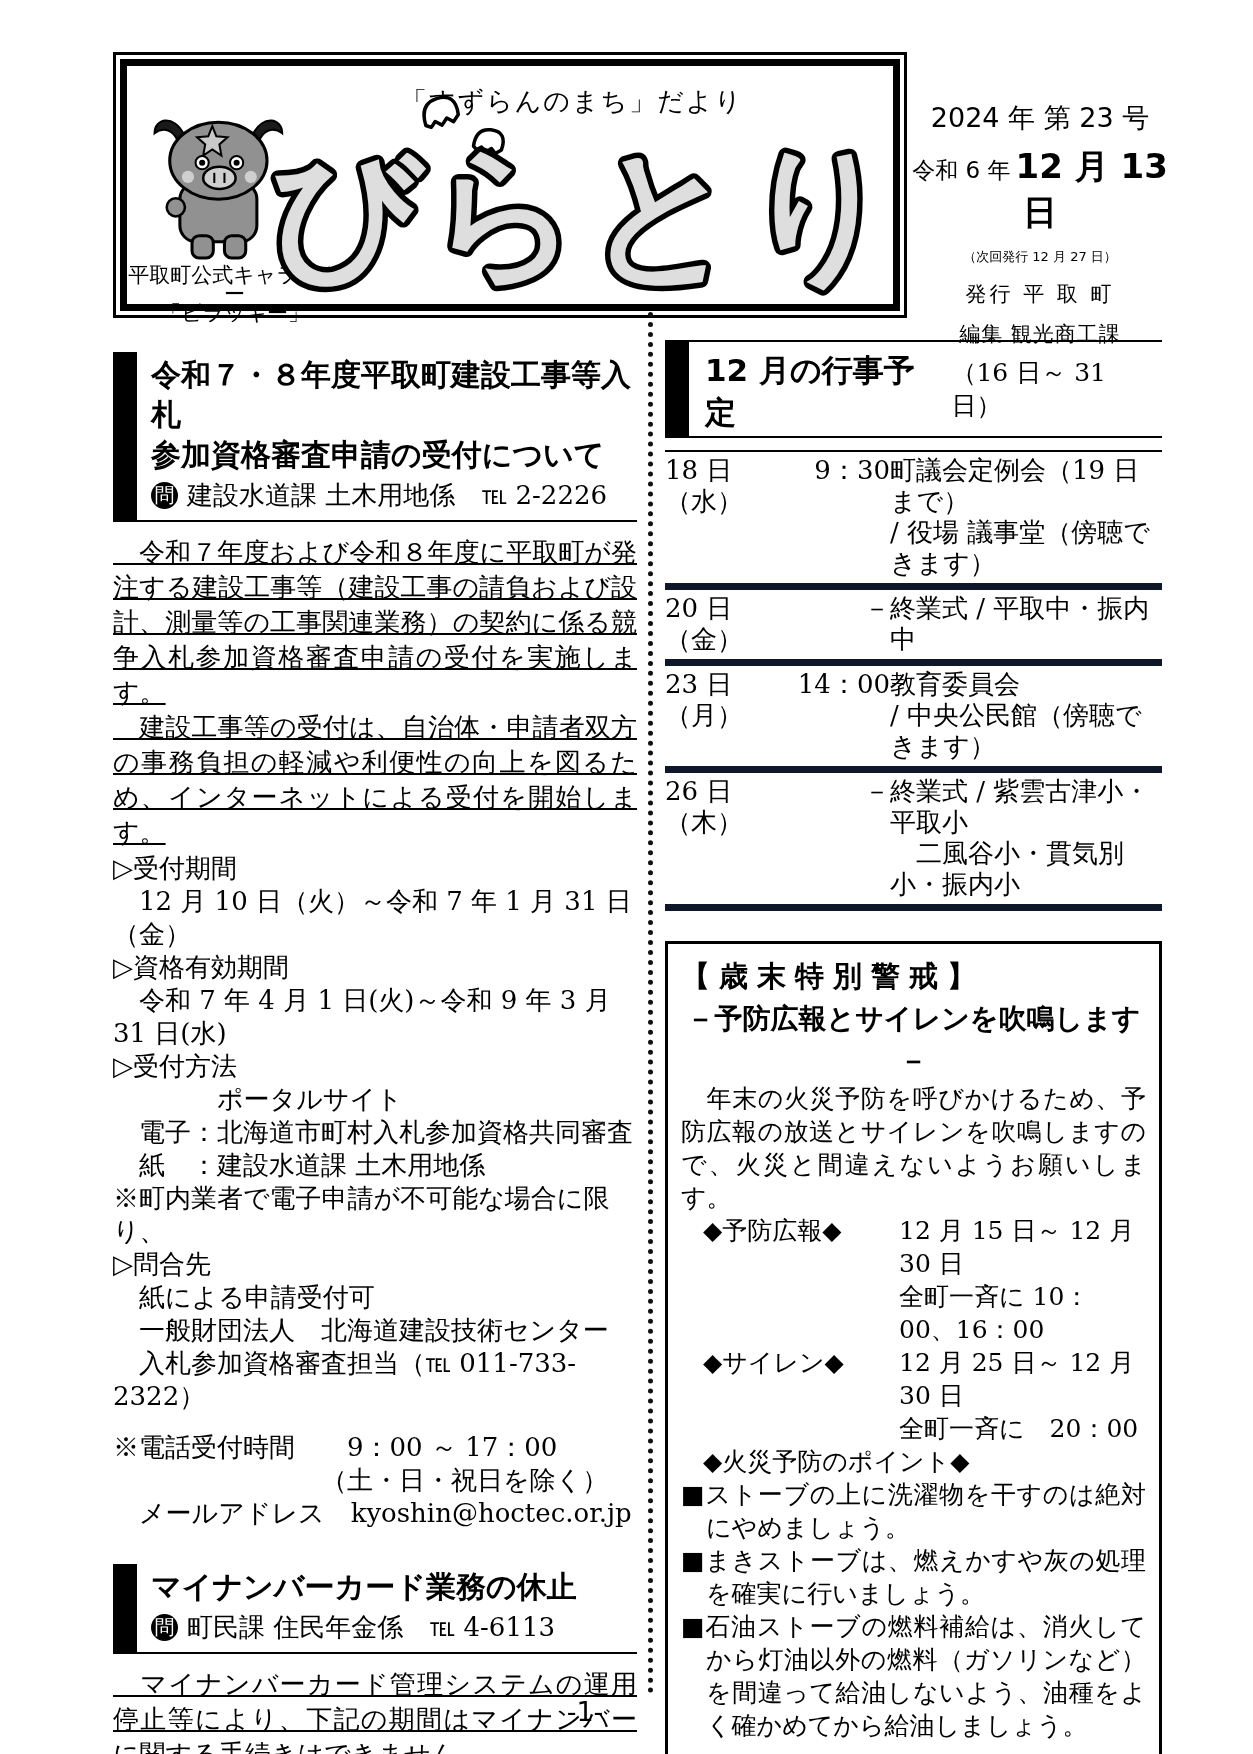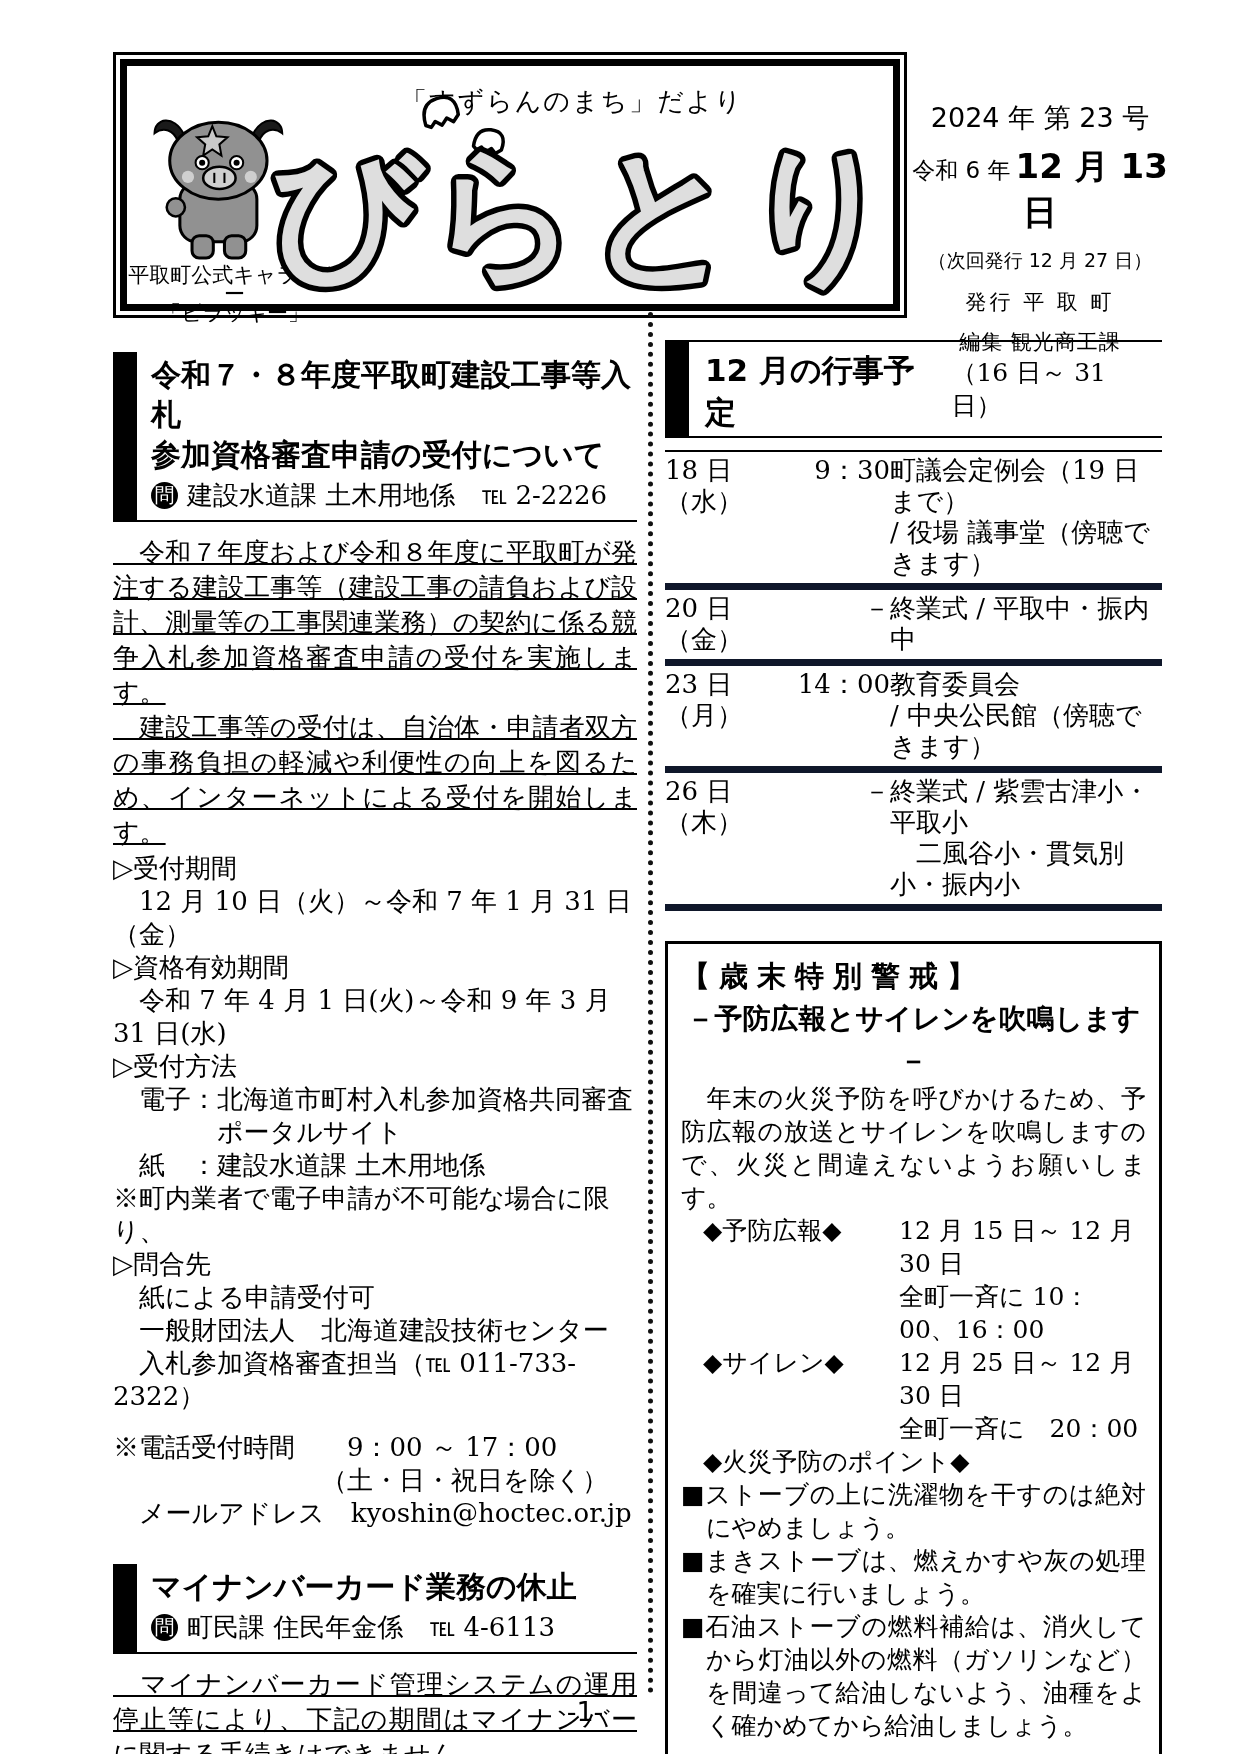--- a/index.html
+++ b/index.html
@@ -17,21 +17,21 @@
   .mascot-caption{position:absolute;left:0;top:200px;width:215px;text-align:center;
             font-size:21px;line-height:19px;font-family:"DejaVu Sans","Liberation Sans",sans-serif;}
   .title-svg{position:absolute;left:140px;top:30px;width:630px;height:212px;}
 
   
   .issue-info{position:absolute;left:912px;top:100px;width:256px;text-align:center;
             font-family:"DejaVu Sans","Liberation Sans",sans-serif;}
   .issue-no{font-size:27px;margin-bottom:8px;}
   .issue-era{font-size:23px;}
   .issue-date{font-size:34px;font-weight:bold;}
-  .issue-next{font-size:19px;margin-top:12px;}
+  .issue-next{font-size:13px;margin-top:12px;}
   .issue-pub{font-size:21px;margin-top:14px;letter-spacing:3px;}
   .issue-ed{font-size:21px;margin-top:12px;letter-spacing:1px;}
 
   
   .divider{position:absolute;left:648px;top:312px;height:1382px;width:0;border-left:5px dotted #111;}
 
   
   .left-col{position:absolute;left:113px;top:352px;width:524px;}
   .art-header{border-left:24px solid #000;border-bottom:2px solid #000;padding:3px 0 7px 14px;}
   .art-title{font-family:"DejaVu Sans","Liberation Sans",sans-serif;font-weight:bold;
@@ -159,22 +159,22 @@
       <div class="body">
         <p class="pre">　令和７年度および令和８年度に平取町が発注する建設工事等（建設工事の請負および設計、測量等の工事関連業務）の契約に係る競争入札参加資格審査申請の受付を実施します。</p>
         <p class="pre">　建設工事等の受付は、自治体・申請者双方の事務負担の軽減や利便性の向上を図るため、インターネットによる受付を開始します。</p>
       </div>
       <div class="linelist a1-lines">
         <div>▷受付期間</div>
         <div>　12 月 10 日（火）～令和 7 年 1 月 31 日（金）</div>
         <div>▷資格有効期間</div>
         <div>　令和 7 年 4 月 1 日(火)～令和 9 年 3 月 31 日(水)</div>
         <div>▷受付方法</div>
+        <div>　　　　ポータルサイト</div>
         <div>　電子：北海道市町村入札参加資格共同審査</div>
-        <div>　　　　ポータルサイト</div>
         <div>　紙　：建設水道課 土木用地係</div>
         <div>※町内業者で電子申請が不可能な場合に限り、</div>
         <div>▷問合先</div>
         <div>　紙による申請受付可</div>
         <div>　一般財団法人　北海道建設技術センター</div>
         <div>　入札参加資格審査担当（℡ 011-733-2322）</div>
         <div>※電話受付時間　　9：00 ～ 17：00</div>
         <div>　　　　　　　　（土・日・祝日を除く）</div>
         <div>　メールアドレス　kyoshin@hoctec.or.jp</div>
       </div>

